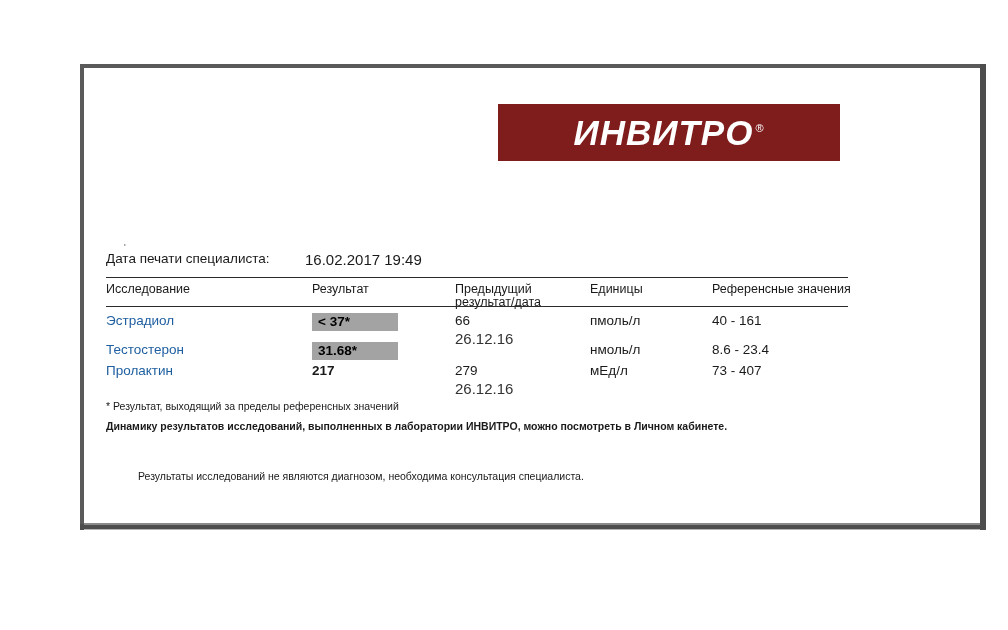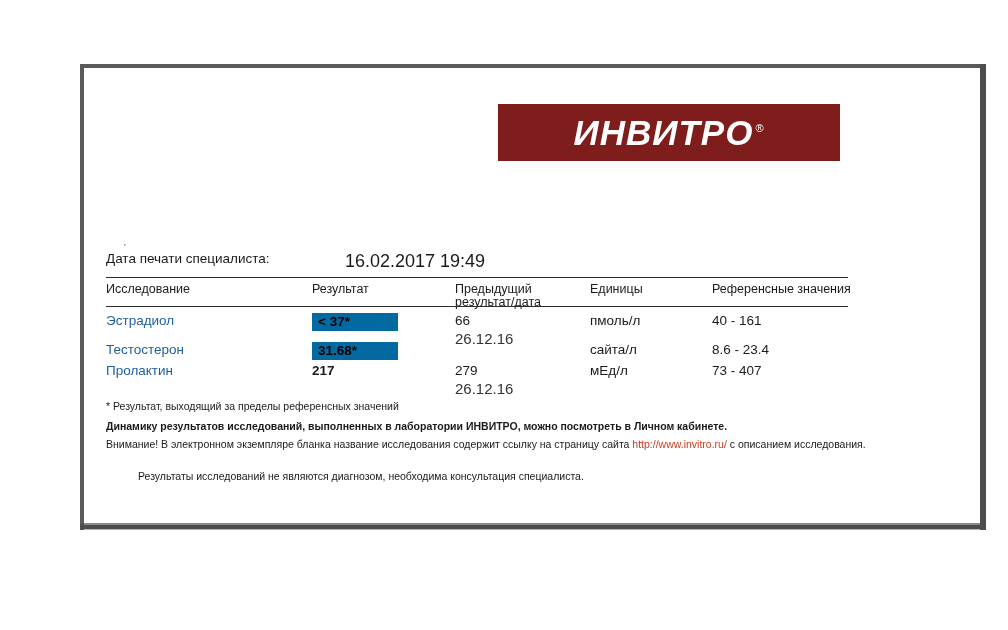--- a/index.html
+++ b/index.html
@@ -97,23 +97,22 @@
     position: absolute;
     left: 106px;
     top: 251px;
     font-size: 13.5px;
     color: #1a1a1a;
   }
   .print-date-value {
     position: absolute;
     left: 305px;
     top: 251px;
-    font-size: 18px;
-    color: #1a1a1a;
-    margin-left: 40px;
+    font-size: 15px;
+    color: #1a1a1a;
   }
   .tiny-tick {
     position: absolute;
     left: 124px;
     top: 242px;
     font-size: 9px;
     color: #555;
   }
 
   
@@ -160,21 +159,21 @@
   }
   .cell.analyte {
     left: 106px;
     color: #1f5fa0;
   }
   .cell.result {
     left: 312px;
     font-weight: bold;
   }
   .cell.result.flag {
-    background: #0369a1;
+    background: #a3a3a3;
     color: #000000;
     padding: 1px 4px 2px 6px;
     min-width: 86px;
     display: inline-block;
     box-sizing: border-box;
   }
   .cell.prev {
     left: 455px;
   }
   .cell.prevdate {
@@ -238,33 +237,32 @@
     <span class="cell prev">66</span>
     <span class="cell prevdate" style="top:17px;">26.12.16</span>
     <span class="cell units">пмоль/л</span>
     <span class="cell ref">40 - 161</span>
   </div>
 
   <div class="row" style="top:342px;">
     <span class="cell analyte">Тестостерон</span>
     <span class="cell result flag">31.68*</span>
     <span class="cell prev"></span>
-    <span class="cell units">сайта/л</span>
+    <span class="cell units">нмоль/л</span>
     <span class="cell ref">8.6 - 23.4</span>
   </div>
 
   <div class="row" style="top:363px;">
     <span class="cell analyte">Пролактин</span>
     <span class="cell result">217</span>
     <span class="cell prev">279</span>
     <span class="cell prevdate" style="top:17px;">26.12.16</span>
     <span class="cell units">мЕд/л</span>
     <span class="cell ref">73 - 407</span>
   </div>
 
   <div class="fn note1">* Результат, выходящий за пределы референсных значений</div>
   <div class="fn note2 bold">Динамику результатов исследований, выполненных в лаборатории ИНВИТРО, можно посмотреть в Личном кабинете.</div>
-  <div class="fn note3"><span>Внимание! В электронном экземпляре бланка название исследования содержит ссылку на страницу сайта </span><a class="fn-link" href="#">http://www.invitro.ru/</a><span> с описанием исследования.</span></div>
   <div class="fn note4">Результаты исследований не являются диагнозом, необходима консультация специалиста.</div>
 
   <div class="bottom-rule"></div>
   <div class="bottom-rule2"></div>
 </div>
 
 </body></html>

